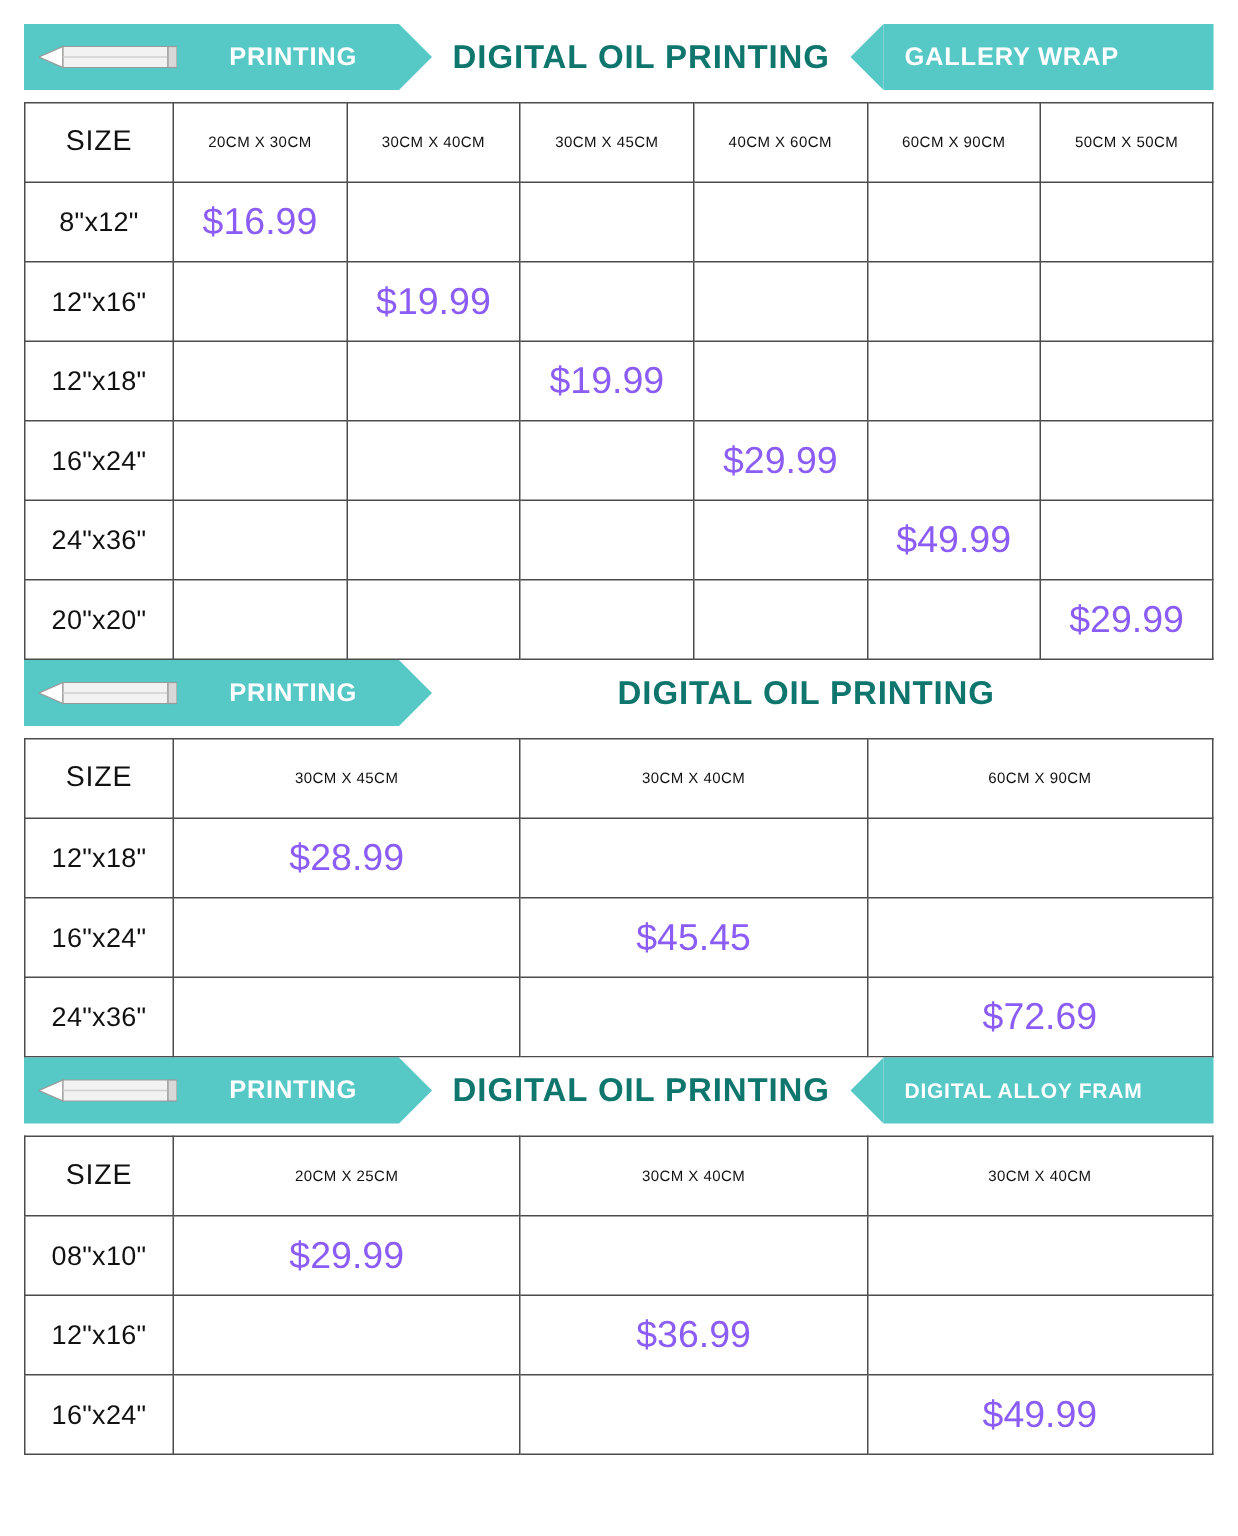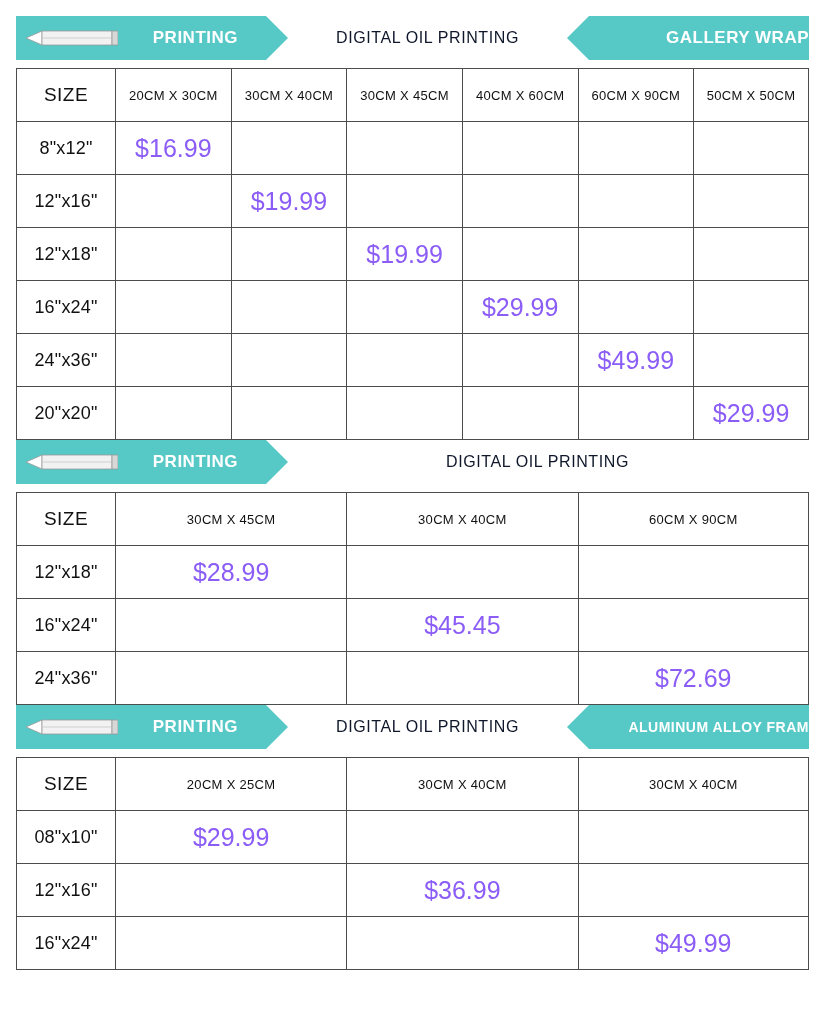--- a/index.html
+++ b/index.html
@@ -69,33 +69,33 @@
   }
   .banner-center {
     flex: 1;
     background: #ffffff;
     display: flex;
     align-items: center;
     justify-content: center;
     padding: 0 10px;
   }
   .banner-title {
-    font-size: 16px;
-    font-weight: normal;
+    font-size: 22px;
+    font-weight: bold;
     letter-spacing: 0.6px;
-    color: #0f172a;
+    color: #0f766e;
     white-space: nowrap;
   }
   .banner-right {
     position: relative;
     width: 220px;
     background: #56c8c6;
     display: flex;
     align-items: center;
-    justify-content: flex-end;
+    justify-content: flex-start;
     box-sizing: border-box;
     padding-left: 14px;
   }
   .banner-right:before {
     content: "";
     position: absolute;
     left: -22px;
     top: 0;
     width: 0;
     height: 0;
@@ -127,21 +127,21 @@
     text-align: center;
     vertical-align: middle;
     font-weight: normal;
   }
   .size-head {
     font-size: 19px;
     color: #111;
     letter-spacing: 0.5px;
   }
   .dim-head {
-    font-size: 13px;
+    font-size: 10px;
     letter-spacing: 0.3px;
     color: #111;
   }
   .size-cell {
     font-size: 18px;
     font-weight: bold;
     letter-spacing: 0.2px;
     color: #111;
   }
   .price-cell {
@@ -321,21 +321,21 @@
             <line x1="16" y1="10" x2="86" y2="10" stroke="#cfcfcf" stroke-width="1"></line>
             <rect x="86" y="3" width="6" height="14" fill="#d8d8d8" stroke="#9a9a9a" stroke-width="0.8"></rect>
           </svg>
         </span>
         <span class="banner-left-label">PRINTING</span>
       </div>
       <div class="banner-center">
         <span class="banner-title">DIGITAL OIL PRINTING</span>
       </div>
       <div class="banner-right narrow">
-        <span class="banner-right-label">ALUMINUM ALLOY FRAM</span>
+        <span class="banner-right-label">DIGITAL ALLOY FRAM</span>
       </div>
     </div>
 
     <table class="price-table">
       <colgroup>
         <col style="width:12.5%">
         <col style="width:29.2%">
         <col style="width:29.2%">
         <col style="width:29.1%">
       </colgroup>

